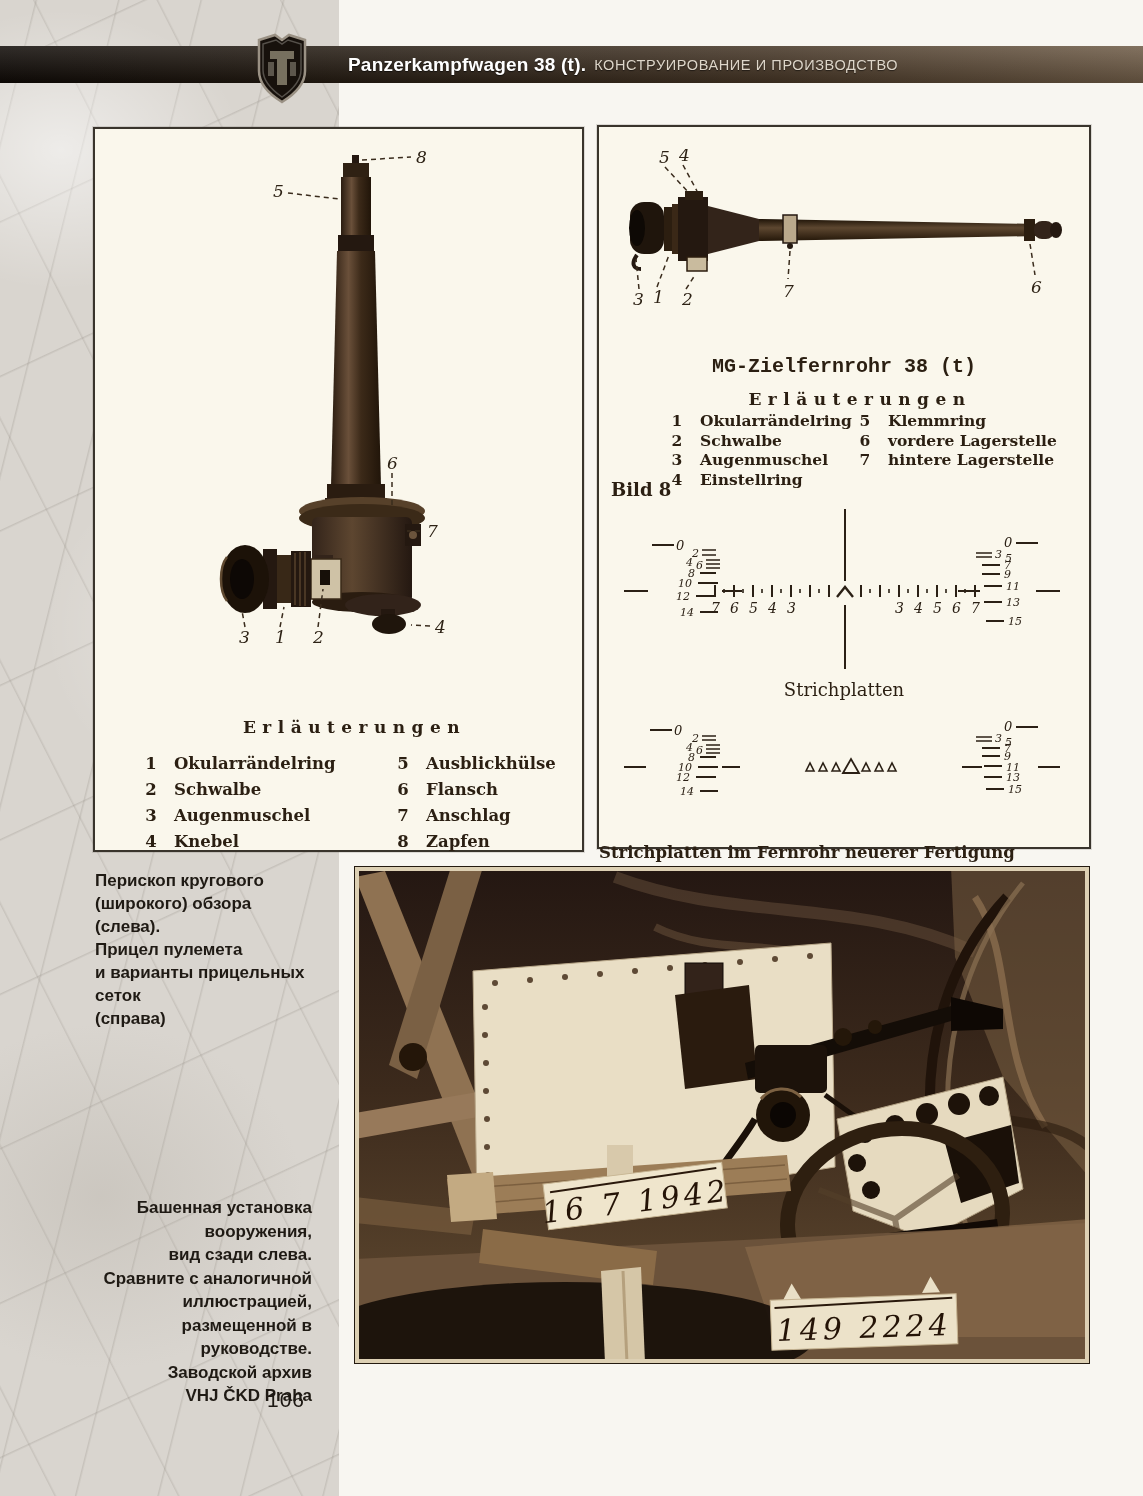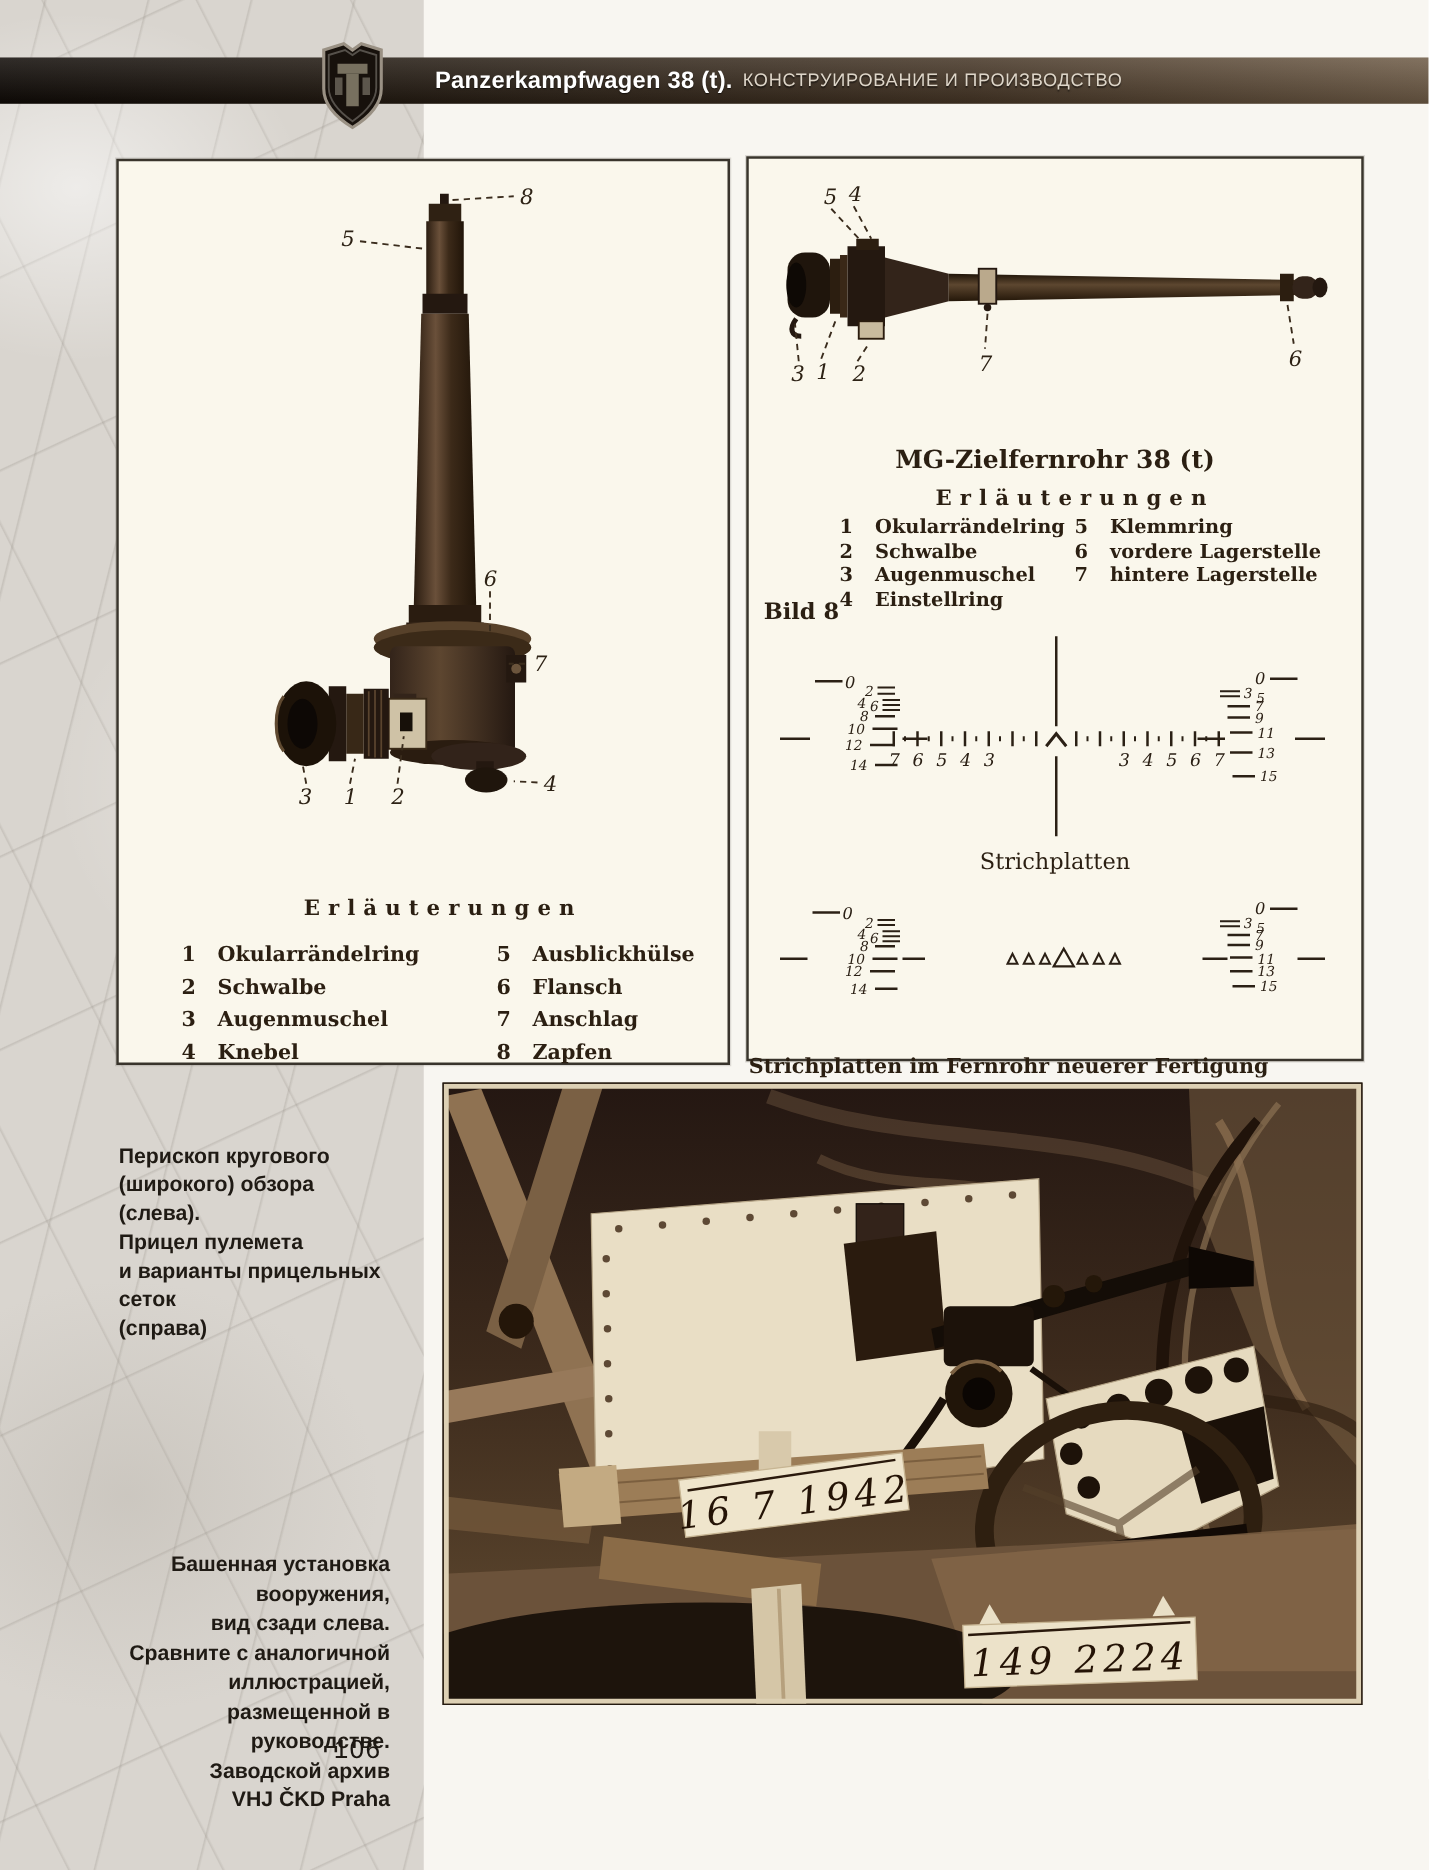--- a/index.html
+++ b/index.html
@@ -20,38 +20,38 @@
                linear-gradient(90deg,#0f0a06 0%,#231a11 28%,#453525 68%,#6e5b46 100%);}
   .htext{position:absolute;left:348px;top:0;height:37px;display:flex;align-items:center;white-space:nowrap;}
   .htext .main{color:#ffffff;font-weight:bold;font-size:19px;letter-spacing:.2px;text-shadow:0 1px 1px rgba(0,0,0,.6);}
   .htext .sub{color:#ded6c9;font-size:14.5px;margin-left:8px;letter-spacing:.6px;text-shadow:0 1px 1px rgba(0,0,0,.5);text-align:center;}
   .logo{position:absolute;left:251px;top:31px;width:62px;height:74px;}
   
   .fig{position:absolute;background:#faf7ec;border:2px solid #39342c;box-shadow:0 0 0 1px rgba(60,55,45,.15);}
   .fig-left{left:93px;top:127px;width:487px;height:721px;}
   .fig-right{left:597px;top:125px;width:490px;height:720px;}
   .g-serif{font-family:"DejaVu Serif","Liberation Serif",serif;color:#2b1f12;}
-  .fig-title{position:absolute;left:0;right:0;text-align:center;font-weight:bold;font-size:20px;}
+  .fig-title{position:absolute;left:0;right:0;text-align:center;font-weight:bold;font-size:20px;font-family:Liberation Mono, monospace;}
   .legend-head{position:absolute;left:0;right:0;text-align:center;font-weight:bold;font-size:17px;letter-spacing:.38em;padding-left:32px;}
   .legend{position:absolute;display:flex;}
   .legend-col{display:flex;flex-direction:column;}
   .lrow{display:flex;}
   .lnum{font-weight:bold;width:16px;text-align:center;flex:none;}
   .llabel{font-weight:bold;margin-left:15px;white-space:nowrap;}
   .fig-left .legend{left:48px;top:622px;}
   .fig-left .lrow{font-size:16.5px;line-height:26px;}
   .fig-left .legend-col.c1{width:252px;}
   .fig-right .legend{left:70px;top:284px;}
   .fig-right .lrow{font-size:15.5px;line-height:19.5px;}
   .fig-right .legend-col.c1{width:188px;}
   .bild{position:absolute;left:12px;right:0;top:352px;text-align:left;font-weight:bold;font-size:18px;}
   .strich1{position:absolute;left:0;right:0;top:552px;text-align:center;font-weight:normal;font-size:18px;}
   .strich2{position:absolute;left:0;right:0;top:686px;text-align:left;font-weight:bold;font-size:16.5px;margin-top:30px;}
   
-  .cap{position:absolute;color:#1f1a14;font-weight:bold;font-size:17px;line-height:23px;white-space:pre-line;margin-top:44px;}
+  .cap{position:absolute;color:#1f1a14;font-weight:bold;font-size:17px;line-height:23px;white-space:pre-line;}
   .cap1{left:95px;top:869px;width:240px;text-align:left;}
   .cap2{left:68px;top:1196px;width:244px;text-align:right;line-height:23.5px;}
   .pageno{position:absolute;left:267px;top:1388px;font-weight:normal;font-size:21px;color:#1c1712;letter-spacing:1px;}
   
   .photo{position:absolute;left:354px;top:866px;width:734px;height:496px;border:1px solid #241a10;background:#3a2a1c;}
   svg text{user-select:none;}
   .co{font-family:"DejaVu Serif",serif;font-style:italic;font-size:17px;fill:#2d2215;}
   .rt{font-family:"DejaVu Serif",serif;font-style:italic;font-size:11px;fill:#2b2015;}
   .rt0{font-family:"DejaVu Serif",serif;font-style:italic;font-size:13px;fill:#2b2015;}
   .rh{font-family:"DejaVu Serif",serif;font-style:italic;font-size:14px;fill:#2b2015;}

